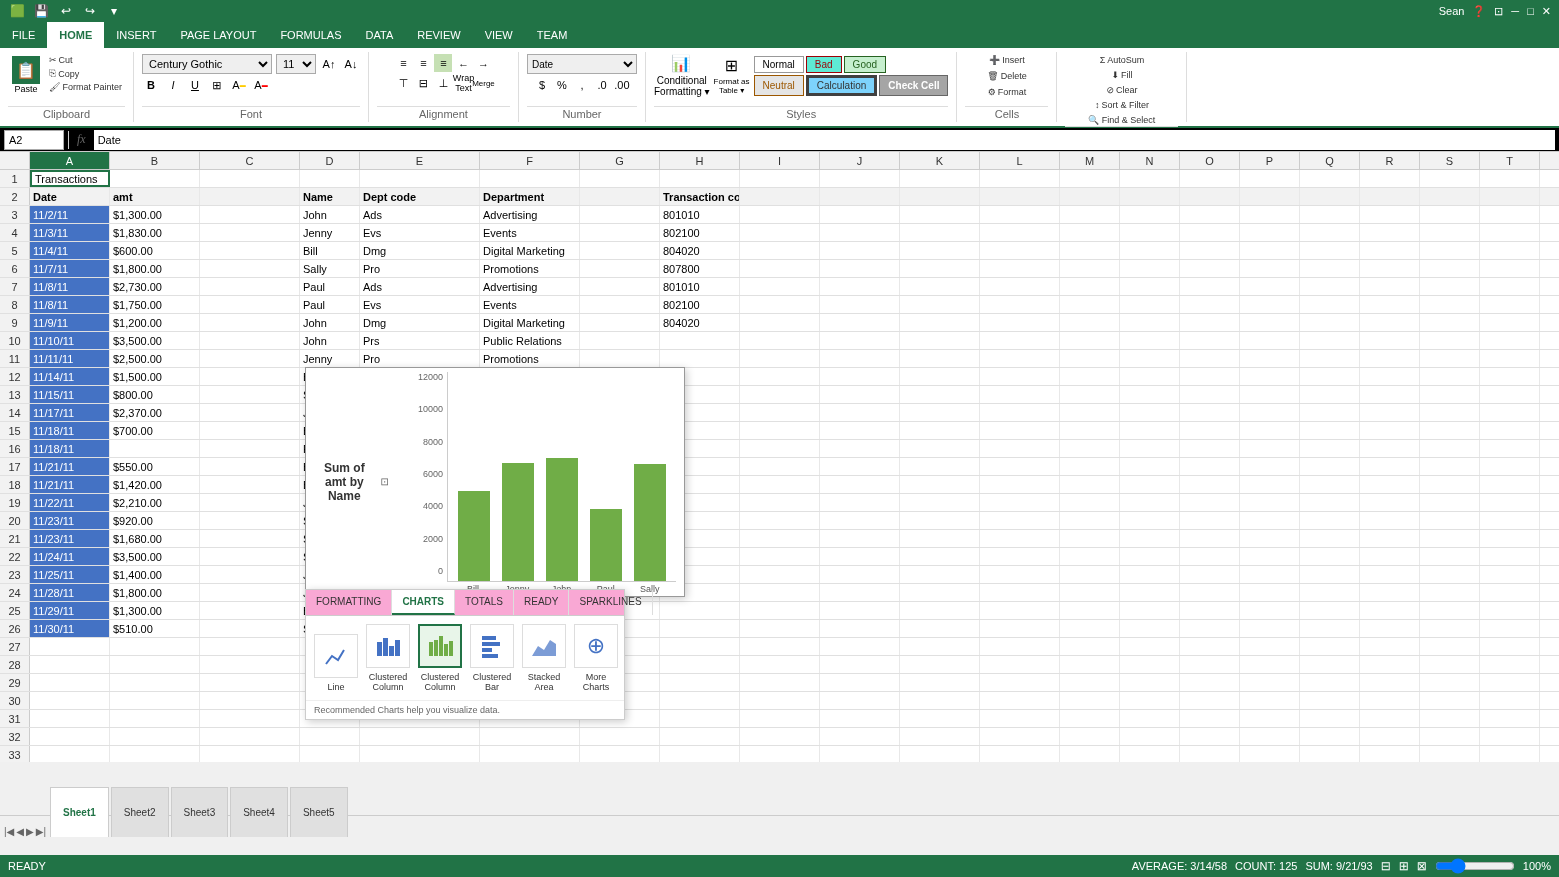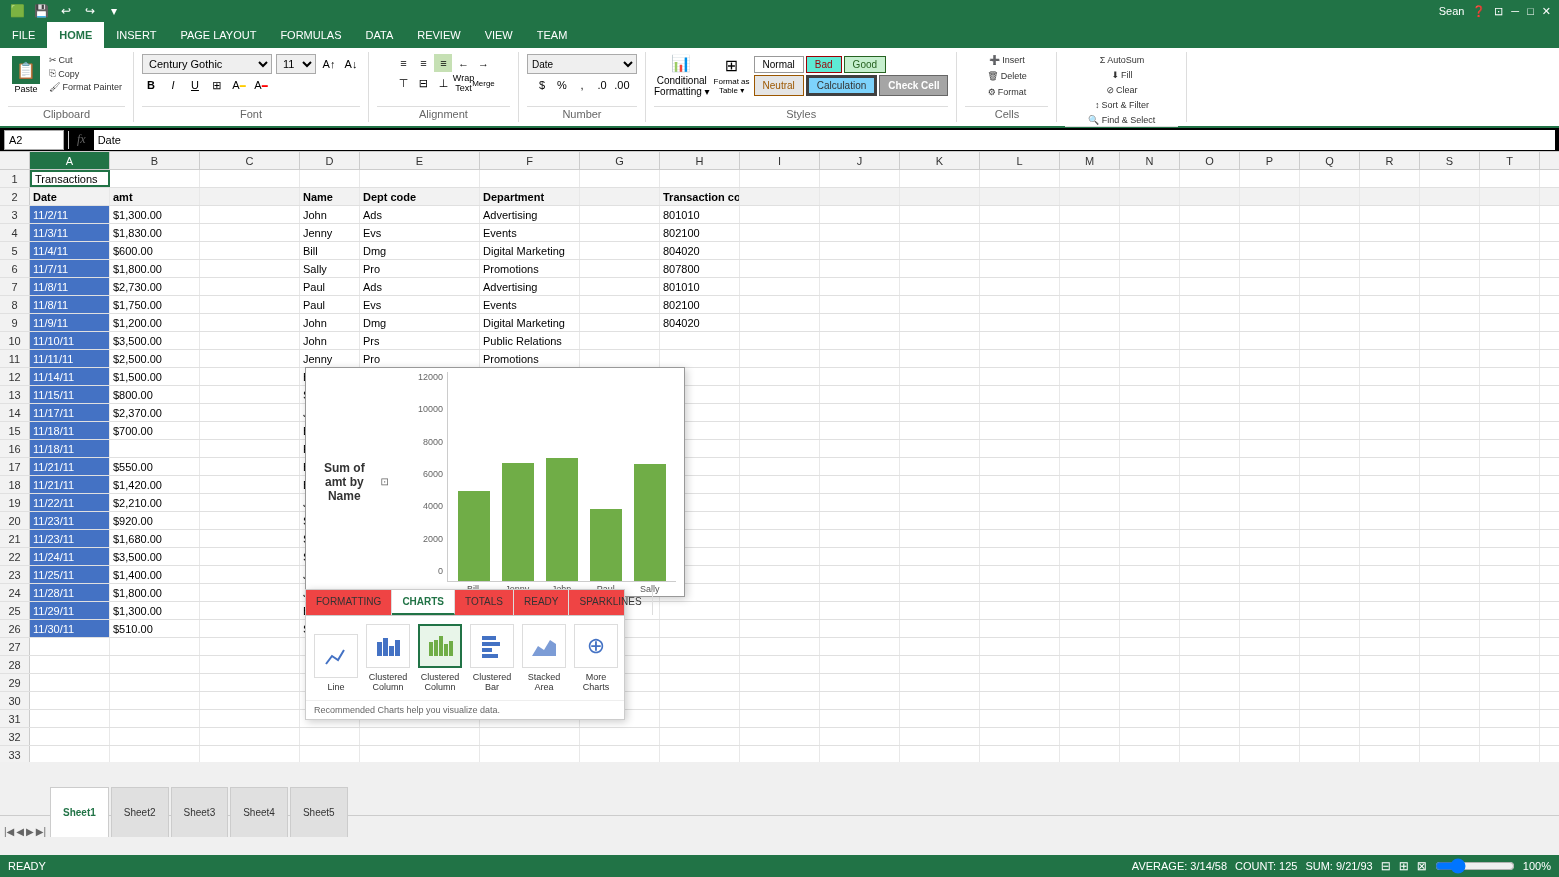--- a/index.html
+++ b/index.html
@@ -385,21 +385,21 @@
       left: 305px;
       width: 320px;
       background: white;
       border: 1px solid #ccc;
       box-shadow: 2px 2px 8px rgba(0,0,0,0.2);
       z-index: 101;
     }
     #qa-tabs {
       display: flex;
       border-bottom: 1px solid #ccc;
-      background: #ef4444;
+      background: #f9a8d4;
     }
     .qa-tab {
       padding: 6px 10px;
       font-size: 10px;
       cursor: pointer;
       color: #333;
       border-right: 1px solid #ddd;
     }
     .qa-tab.active {
       background: white;

